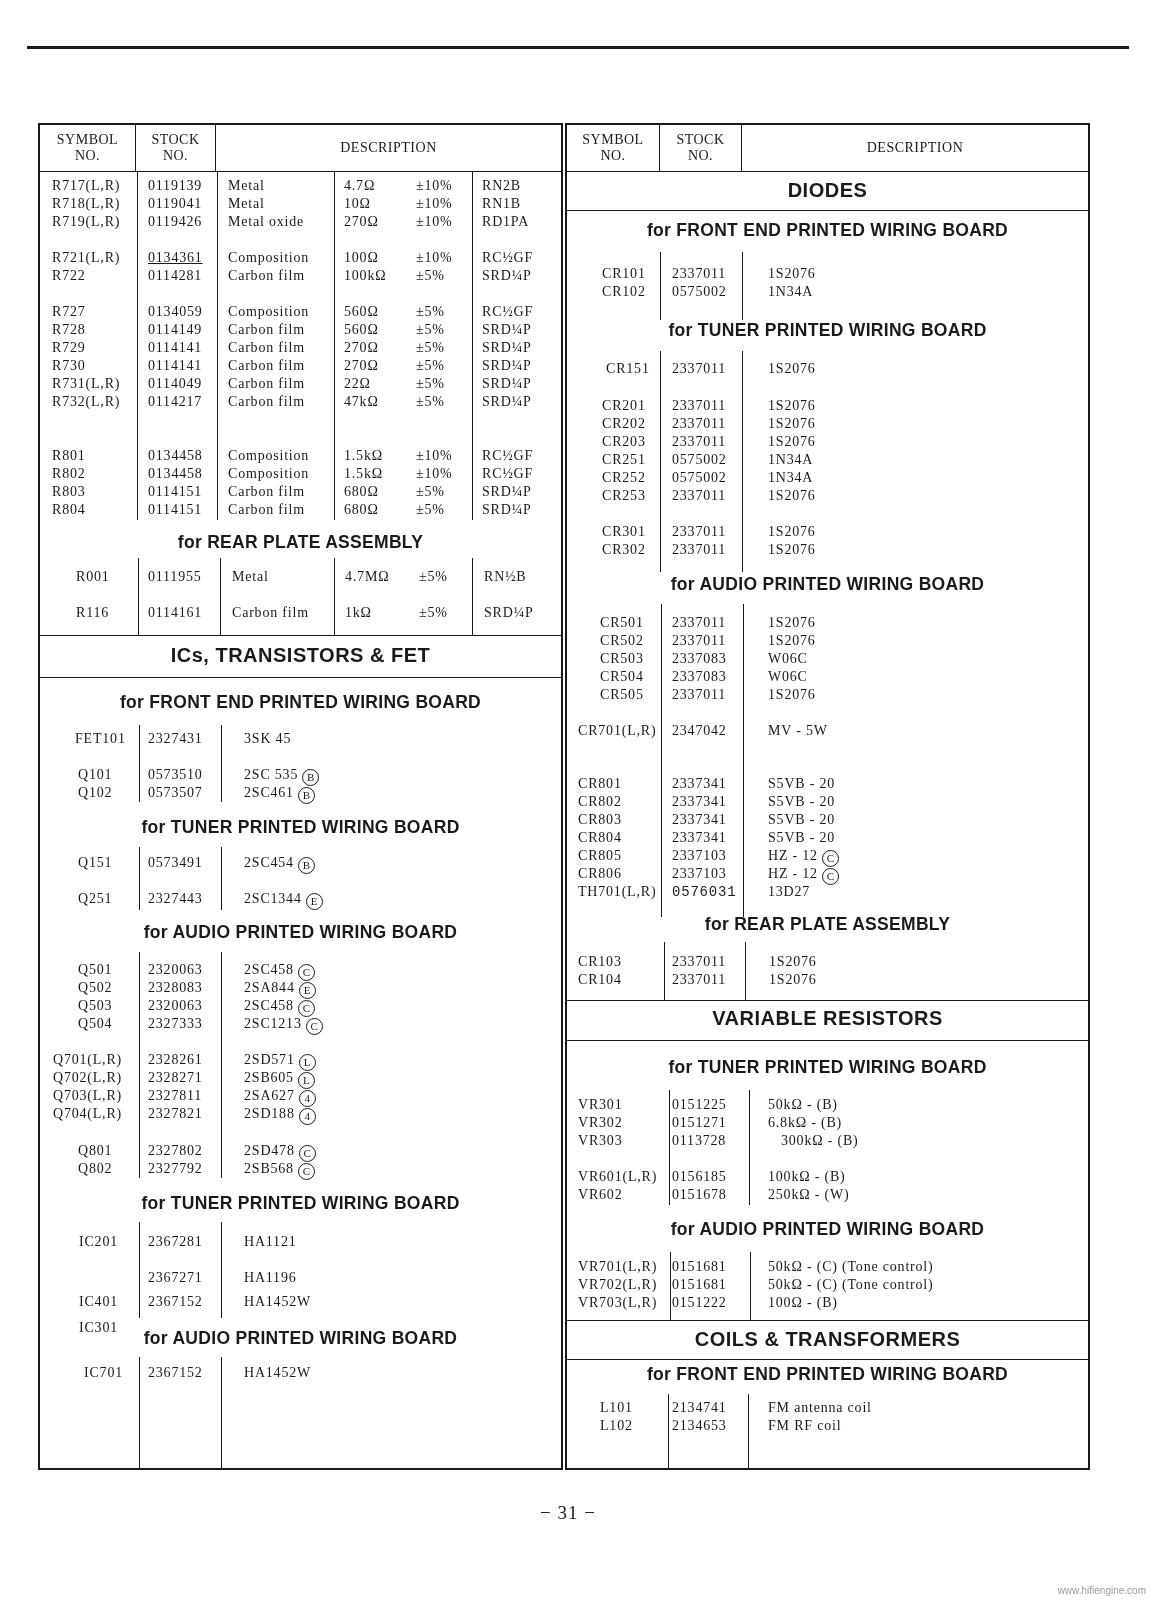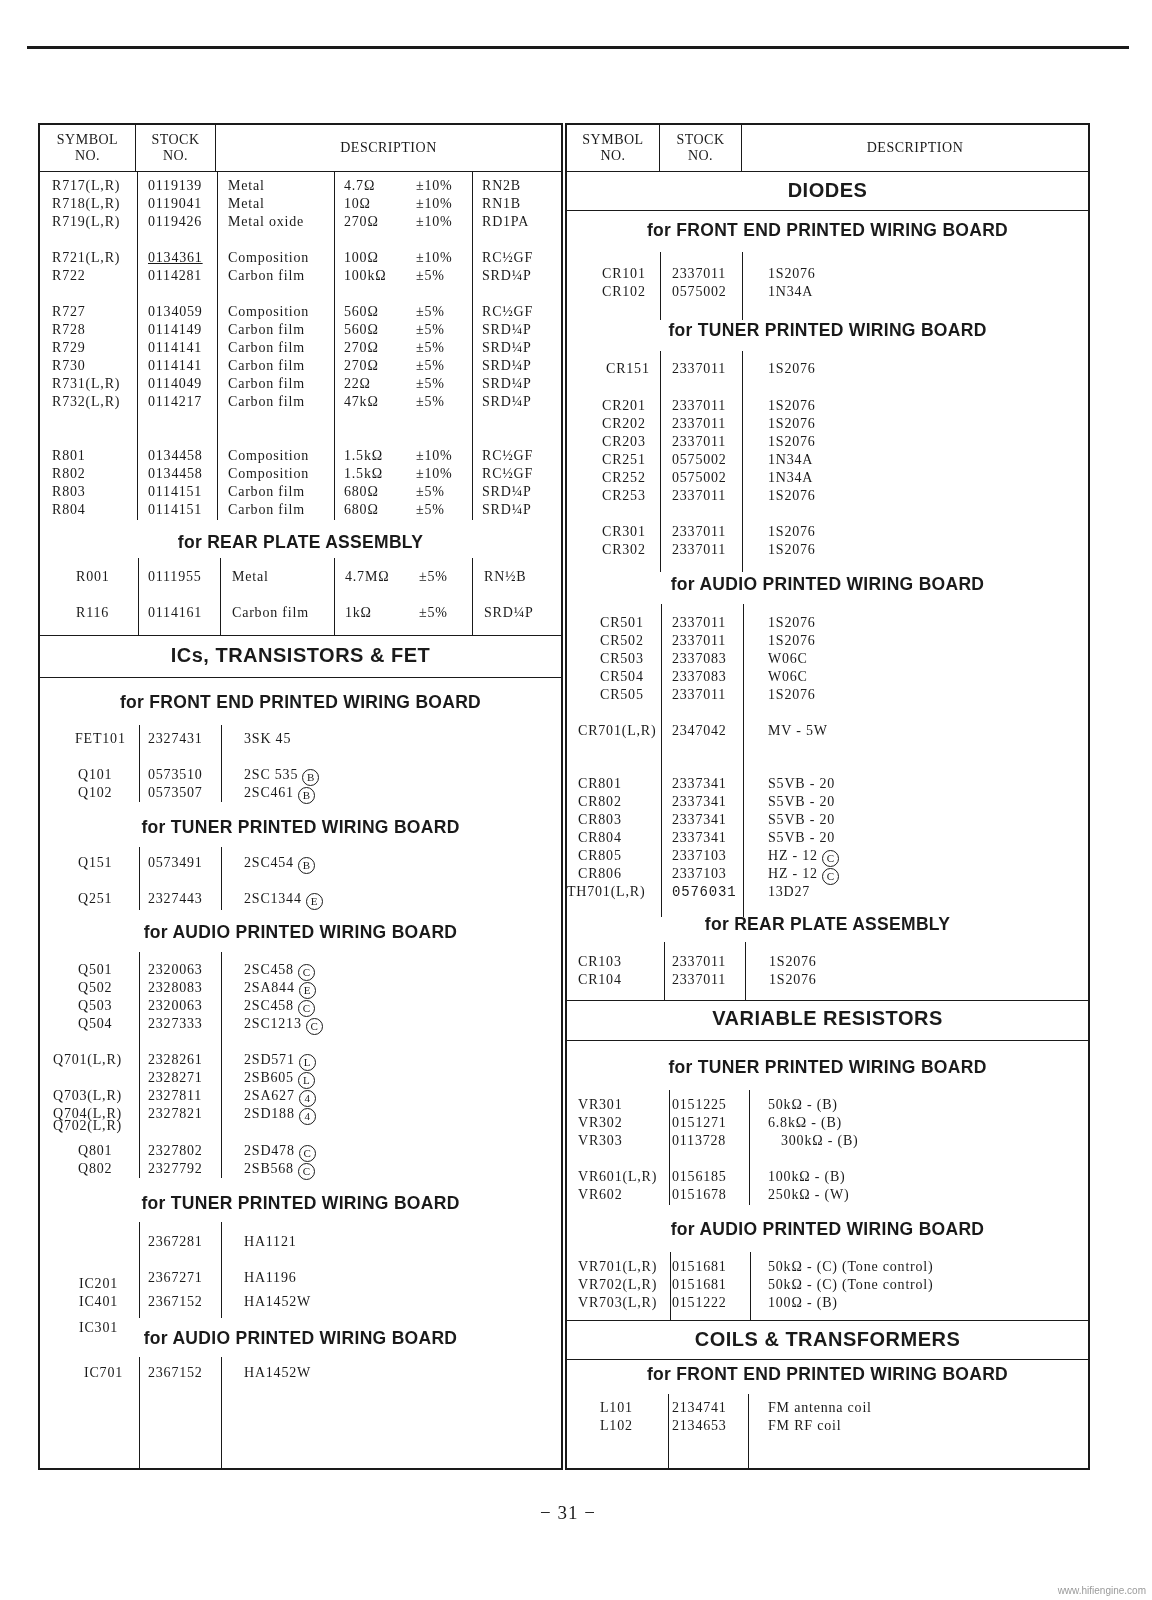--- a/index.html
+++ b/index.html
@@ -174,39 +174,39 @@
       <div class="cell" style="left:204px; top:854px;"><span>2SA844</span><span class="marker">E</span></div>
       <div class="cell" style="left:38px; top:872px;">Q503</div>
       <div class="cell" style="left:108px; top:872px;">2320063</div>
       <div class="cell" style="left:204px; top:872px;"><span>2SC458</span><span class="marker">C</span></div>
       <div class="cell" style="left:38px; top:890px;">Q504</div>
       <div class="cell" style="left:108px; top:890px;">2327333</div>
       <div class="cell" style="left:204px; top:890px;"><span>2SC1213</span><span class="marker">C</span></div>
       <div class="cell" style="left:13px; top:926px;">Q701(L,R)</div>
       <div class="cell" style="left:108px; top:926px;">2328261</div>
       <div class="cell" style="left:204px; top:926px;"><span>2SD571</span><span class="marker">L</span></div>
-      <div class="cell" style="left:13px; top:944px;margin-top:48px;">Q702(L,R)</div>
+      <div class="cell" style="left:13px; top:944px;">Q702(L,R)</div>
       <div class="cell" style="left:108px; top:944px;">2328271</div>
       <div class="cell" style="left:204px; top:944px;"><span>2SB605</span><span class="marker">L</span></div>
       <div class="cell" style="left:13px; top:962px;">Q703(L,R)</div>
       <div class="cell" style="left:108px; top:962px;">2327811</div>
       <div class="cell" style="left:204px; top:962px;"><span>2SA627</span><span class="marker">4</span></div>
       <div class="cell" style="left:13px; top:980px;">Q704(L,R)</div>
       <div class="cell" style="left:108px; top:980px;">2327821</div>
       <div class="cell" style="left:204px; top:980px;"><span>2SD188</span><span class="marker">4</span></div>
       <div class="cell" style="left:38px; top:1017px;">Q801</div>
       <div class="cell" style="left:108px; top:1017px;">2327802</div>
       <div class="cell" style="left:204px; top:1017px;"><span>2SD478</span><span class="marker">C</span></div>
       <div class="cell" style="left:38px; top:1035px;">Q802</div>
       <div class="cell" style="left:108px; top:1035px;">2327792</div>
       <div class="cell" style="left:204px; top:1035px;"><span>2SB568</span><span class="marker">C</span></div>
       <div class="vline" style="left:99px; top:827px; height:226px;"></div>
       <div class="vline" style="left:181px; top:827px; height:226px;"></div>
       <div class="sub" style="left:0; right:0; top:1068px;">for TUNER PRINTED WIRING BOARD</div>
-      <div class="cell" style="left:39px; top:1108px;margin-top:42px;">IC201</div>
+      <div class="cell" style="left:39px; top:1108px;">IC201</div>
       <div class="cell" style="left:108px; top:1108px;">2367281</div>
       <div class="cell" style="left:204px; top:1108px;"><span>HA1121</span></div>
       <div class="cell" style="left:39px; top:1194px;">IC301</div>
       <div class="cell" style="left:108px; top:1144px;">2367271</div>
       <div class="cell" style="left:204px; top:1144px;"><span>HA1196</span></div>
       <div class="cell" style="left:39px; top:1168px;">IC401</div>
       <div class="cell" style="left:108px; top:1168px;">2367152</div>
       <div class="cell" style="left:204px; top:1168px;"><span>HA1452W</span></div>
       <div class="vline" style="left:99px; top:1097px; height:96px;"></div>
       <div class="vline" style="left:181px; top:1097px; height:96px;"></div>
@@ -299,21 +299,21 @@
       <div class="cell" style="left:201px; top:686px;"><span>S5VB - 20</span></div>
       <div class="cell" style="left:11px; top:704px;">CR804</div>
       <div class="cell" style="left:105px; top:704px;">2337341</div>
       <div class="cell" style="left:201px; top:704px;"><span>S5VB - 20</span></div>
       <div class="cell" style="left:11px; top:722px;">CR805</div>
       <div class="cell" style="left:105px; top:722px;">2337103</div>
       <div class="cell" style="left:201px; top:722px;"><span>HZ - 12</span><span class="marker">C</span></div>
       <div class="cell" style="left:11px; top:740px;">CR806</div>
       <div class="cell" style="left:105px; top:740px;">2337103</div>
       <div class="cell" style="left:201px; top:740px;"><span>HZ - 12</span><span class="marker">C</span></div>
-      <div class="cell" style="left:0; top:758px;">TH701(L,R)</div>
+      <div class="cell" style="left:11px; top:758px;">TH701(L,R)</div>
       <div class="cell" style="left:105px; top:758px;font-family:Liberation Mono, monospace;">0576031</div>
       <div class="cell" style="left:201px; top:758px;"><span>13D27</span></div>
       <div class="vline" style="left:94px; top:479px; height:313px;"></div>
       <div class="vline" style="left:176px; top:479px; height:313px;"></div>
       <div class="sub" style="left:0; right:0; top:789px;">for REAR PLATE ASSEMBLY</div>
       <div class="cell" style="left:11px; top:828px;text-align:center;">CR103</div>
       <div class="cell" style="left:105px; top:828px;">2337011</div>
       <div class="cell" style="left:202px; top:828px;"><span>1S2076</span></div>
       <div class="cell" style="left:11px; top:846px;">CR104</div>
       <div class="cell" style="left:105px; top:846px;">2337011</div>

